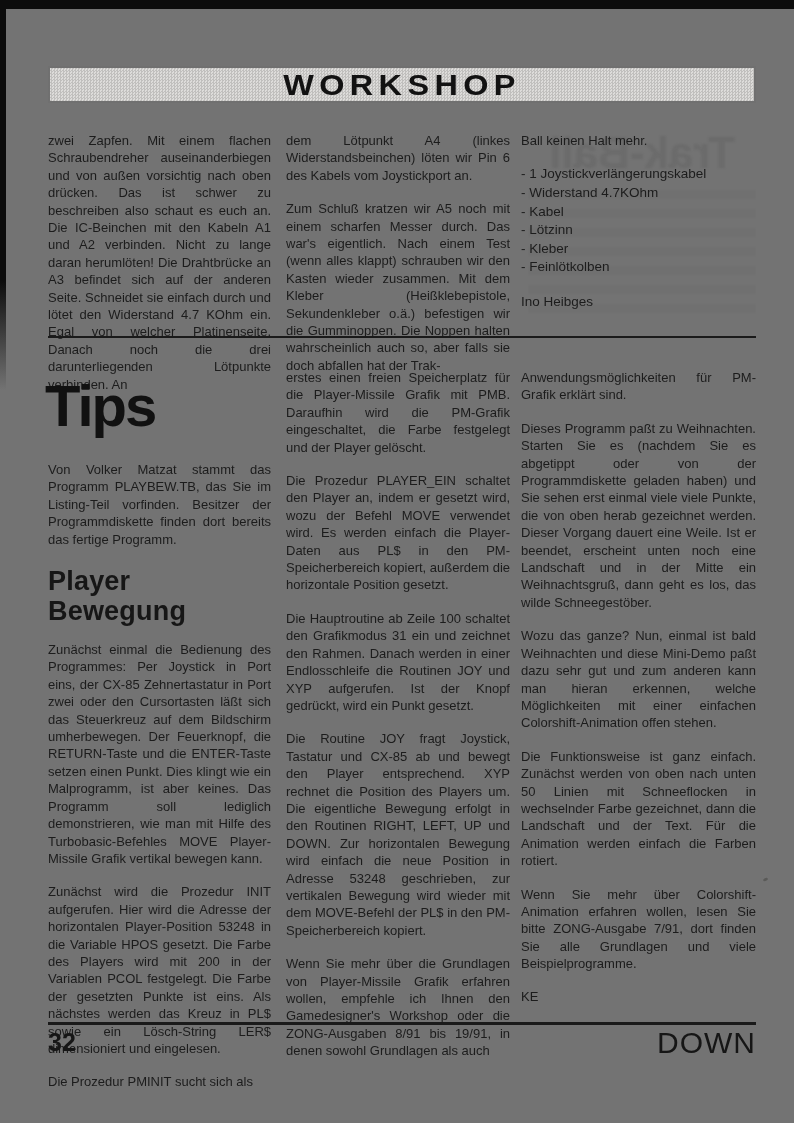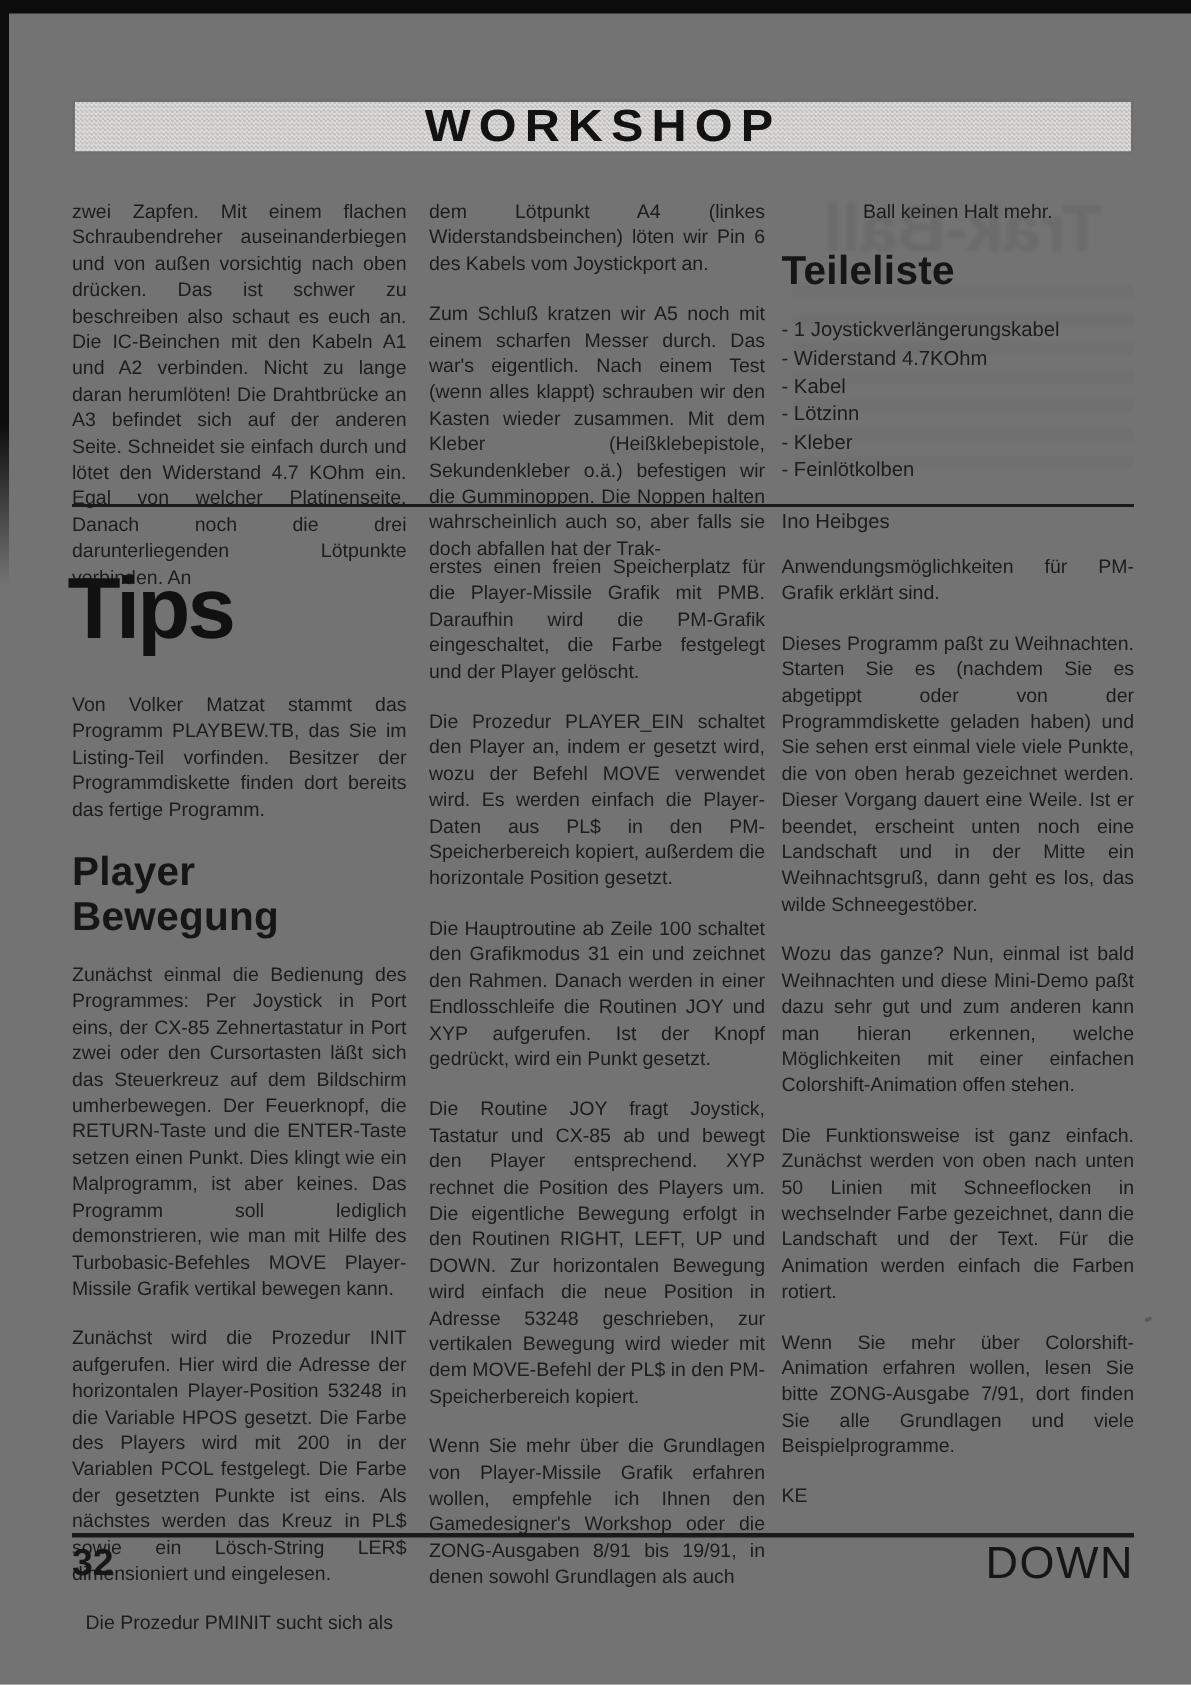--- a/index.html
+++ b/index.html
@@ -44,21 +44,21 @@
   .col{position:absolute;top:112px;margin-top:20px;}
   .c1{left:48px;width:223px;}
   .c2{left:286px;width:224px;}
   .c3{left:521px;width:235px;}
   .bottom{top:349px;}
   p.body{
     margin:0 0 16px;font-size:13px;line-height:17.4px;
     text-align:justify;color:#1c1c1c;
   }
   p.body:last-child{margin-bottom:0;}
-  p.single{text-align:center;}
+  p.single{text-align:left;}
   h2.sect{
     font-size:27px;font-weight:bold;letter-spacing:0.2px;color:#161616;
     margin:16px 0 15px;line-height:30px;
   }
   h2.first{margin-top:18px;}
   h1.tips{
     font-size:58px;font-weight:bold;letter-spacing:-2px;color:#111;
     margin:-6px 0 12px -3px;line-height:86px;
   }
   ul.parts{
@@ -94,21 +94,20 @@
     <p class="body">zwei Zapfen. Mit einem flachen Schraubendreher auseinanderbiegen und von außen vorsichtig nach oben drücken. Das ist schwer zu beschreiben also schaut es euch an. Die IC-Beinchen mit den Kabeln A1 und A2 verbinden. Nicht zu lange daran herumlöten! Die Drahtbrücke an A3 befindet sich auf der anderen Seite. Schneidet sie einfach durch und lötet den Widerstand 4.7 KOhm ein. Egal von welcher Platinenseite. Danach noch die drei darunterliegenden Lötpunkte verbinden. An</p>
   </div>
 
   <div class="col c2">
     <p class="body">dem Lötpunkt A4 (linkes Widerstandsbeinchen) löten wir Pin 6 des Kabels vom Joystickport an.</p>
     <p class="body">Zum Schluß kratzen wir A5 noch mit einem scharfen Messer durch. Das war's eigentlich. Nach einem Test (wenn alles klappt) schrauben wir den Kasten wieder zusammen. Mit dem Kleber (Heißklebepistole, Sekundenkleber o.ä.) befestigen wir die Gumminoppen. Die Noppen halten wahrscheinlich auch so, aber falls sie doch abfallen hat der Trak-</p>
   </div>
 
   <div class="col c3">
     <p class="body single">Ball keinen Halt mehr.</p>
-    <h2 class="sect" style="margin-top:10px;">Teileliste</h2>
     <ul class="parts">
       <li>- 1 Joystickverlängerungskabel</li>
       <li>- Widerstand 4.7KOhm</li>
       <li>- Kabel</li>
       <li>- Lötzinn</li>
       <li>- Kleber</li>
       <li>- Feinlötkolben</li>
     </ul>
     <div class="author">Ino Heibges</div>
   </div>

